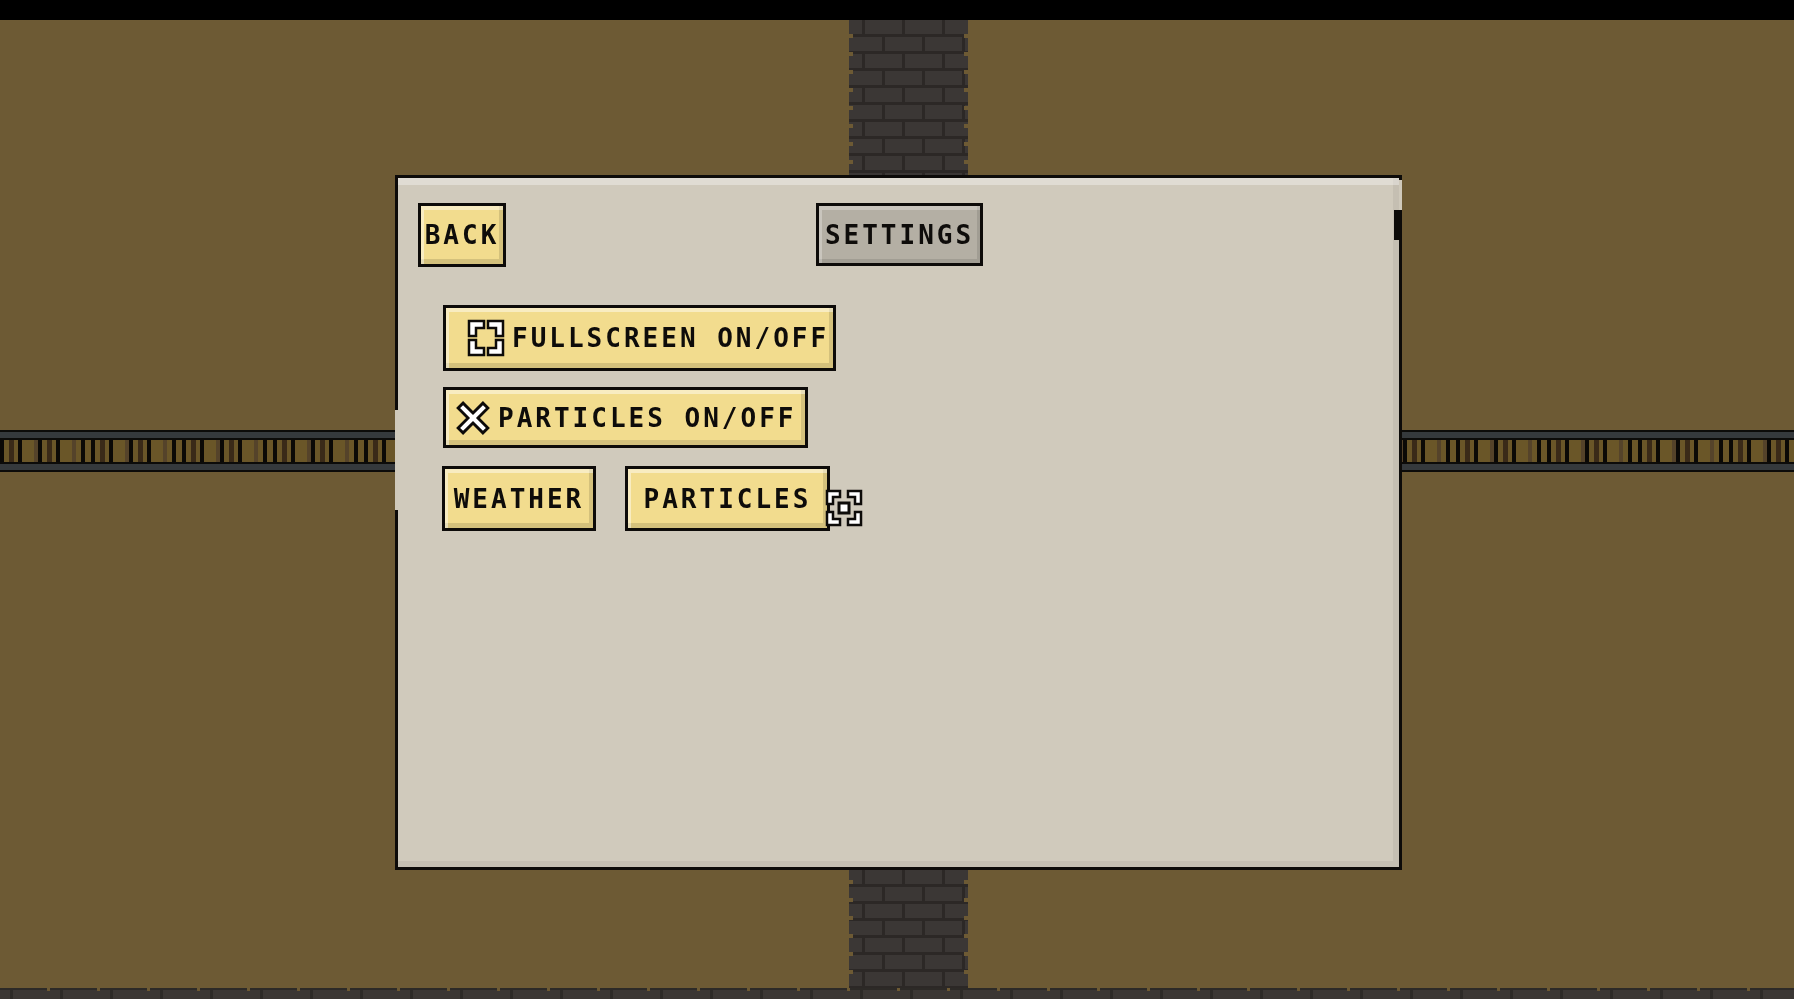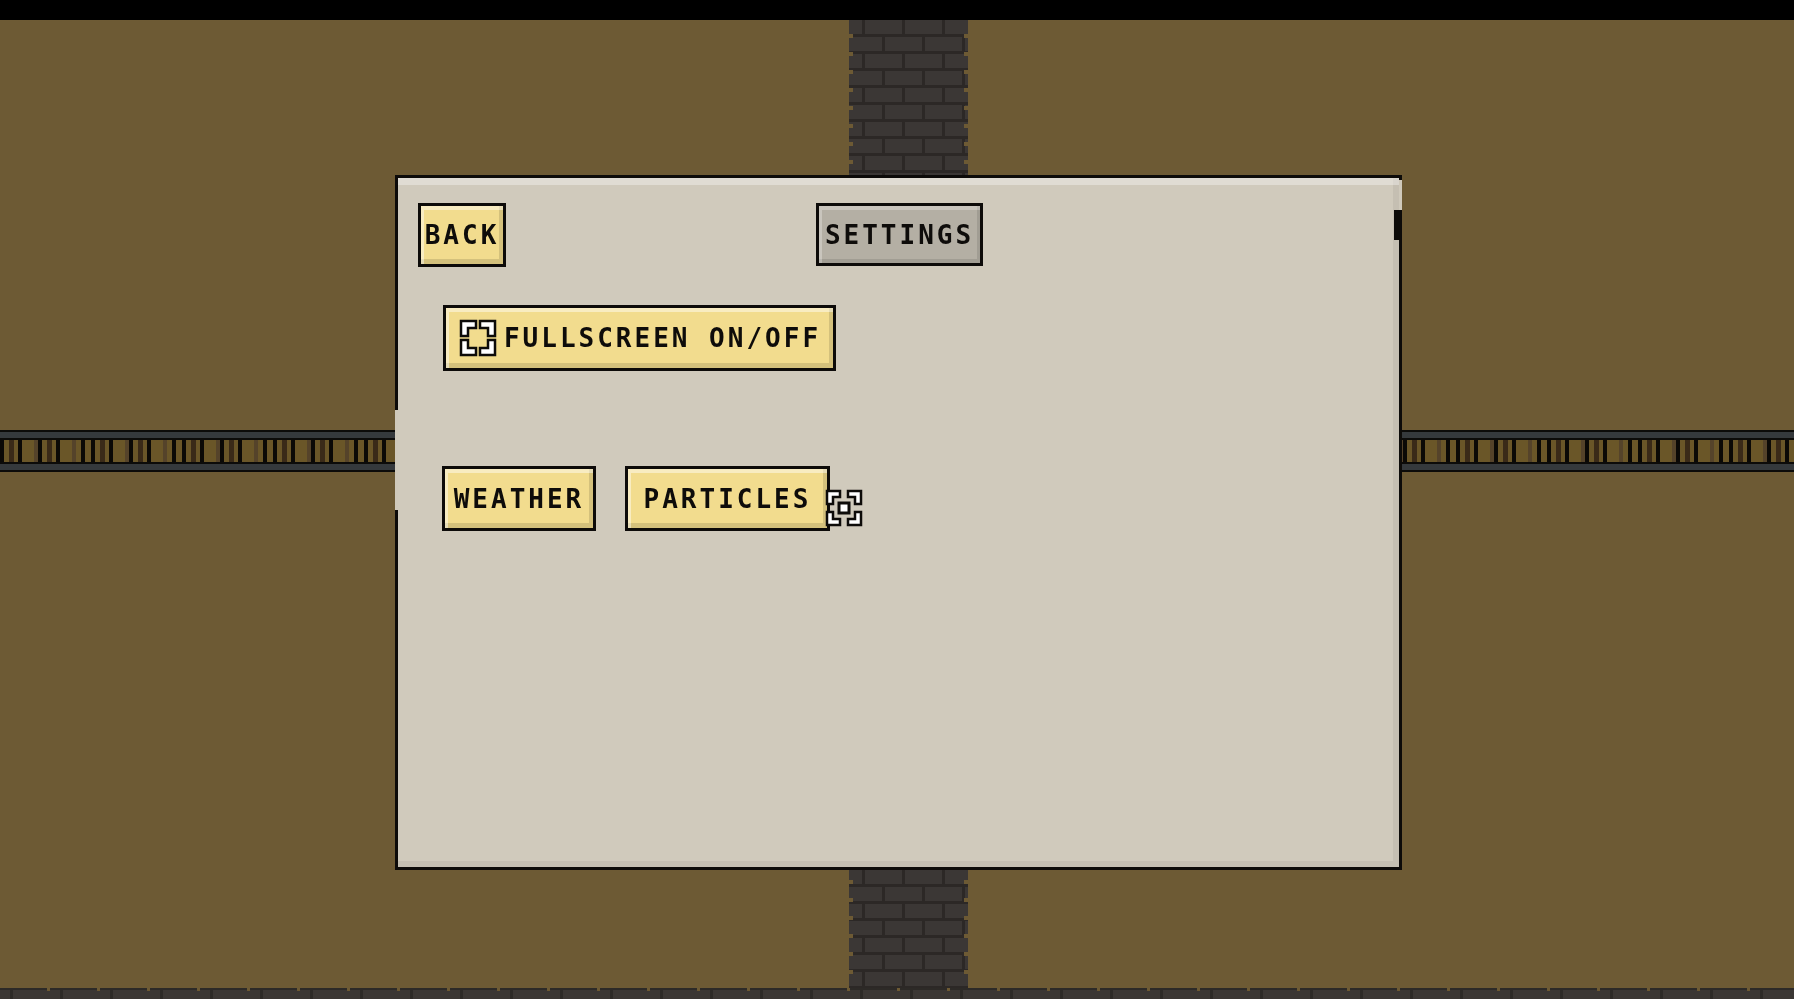--- a/index.html
+++ b/index.html
@@ -81,21 +81,21 @@
     color:#0e0c0a; font-weight:bold; font-size:26px; letter-spacing:3px;
     white-space:nowrap; cursor:pointer; overflow:visible;
   }
   .px-title {
     background:#b4afa4;
     box-shadow:inset 3px 4px 0 rgba(255,255,255,0.28), inset -3px -4px 0 rgba(0,0,0,0.10);
     cursor:default;
   }
   .btn-back        { left:20px;  top:25px;  width:88px;  height:64px; }
   .btn-title       { left:418px; top:25px;  width:167px; height:63px; }
-  .btn-fullscreen  { left:45px;  top:127px; width:393px; height:66px; justify-content:center; padding-left:0; }
+  .btn-fullscreen  { left:45px;  top:127px; width:393px; height:66px; justify-content:flex-start; padding-left:20px; }
   .btn-particles   { left:45px;  top:209px; width:365px; height:61px; justify-content:flex-start; padding-left:10px; }
   .btn-weather     { left:44px;  top:288px; width:154px; height:65px; }
   .btn-resolution  { left:227px; top:288px; width:205px; height:65px; }
 
   .icon { display:inline-flex; flex:0 0 auto; }
   .icon-fullscreen { margin-right:6px; }
   .icon-x { margin-right:8px; }
   .icon-resolution { position:absolute; right:-37px; top:19px; }
 
   .label { display:inline-block; }
@@ -135,20 +135,28 @@
             <path d="M3 3 h15 v7 h-8 v8 h-7 z"></path>
             <path d="M22 3 h15 v15 h-7 v-8 h-8 z"></path>
             <path d="M3 22 h7 v8 h8 v7 h-15 z"></path>
             <path d="M30 22 h7 v15 h-15 v-7 h8 z"></path>
           </g>
         </svg>
       </span>
       <span class="label">FULLSCREEN ON/OFF</span>
     </div>
 
+    <div class="px-btn btn-particles">
+      <span class="icon icon-x">
+        <svg width="34" height="34" viewBox="0 0 24 24">
+          <polygon points="5,1.5 12,8.5 19,1.5 22.5,5 15.5,12 22.5,19 19,22.5 12,15.5 5,22.5 1.5,19 8.5,12 1.5,5" fill="#ffffff" stroke="#0d0b09" stroke-width="2" stroke-linejoin="miter"></polygon>
+        </svg>
+      </span>
+      <span class="label">PARTICLES ON/OFF</span>
+    </div>
 
     <div class="px-btn btn-weather">
       <span class="label">WEATHER</span>
     </div>
 
     <div class="px-btn btn-resolution">
       <span class="label">PARTICLES</span>
       <span class="icon icon-resolution">
         <svg width="40" height="40" viewBox="0 0 40 40">
           <g fill="#ffffff" stroke="#0d0b09" stroke-width="2.5" stroke-linejoin="miter">

